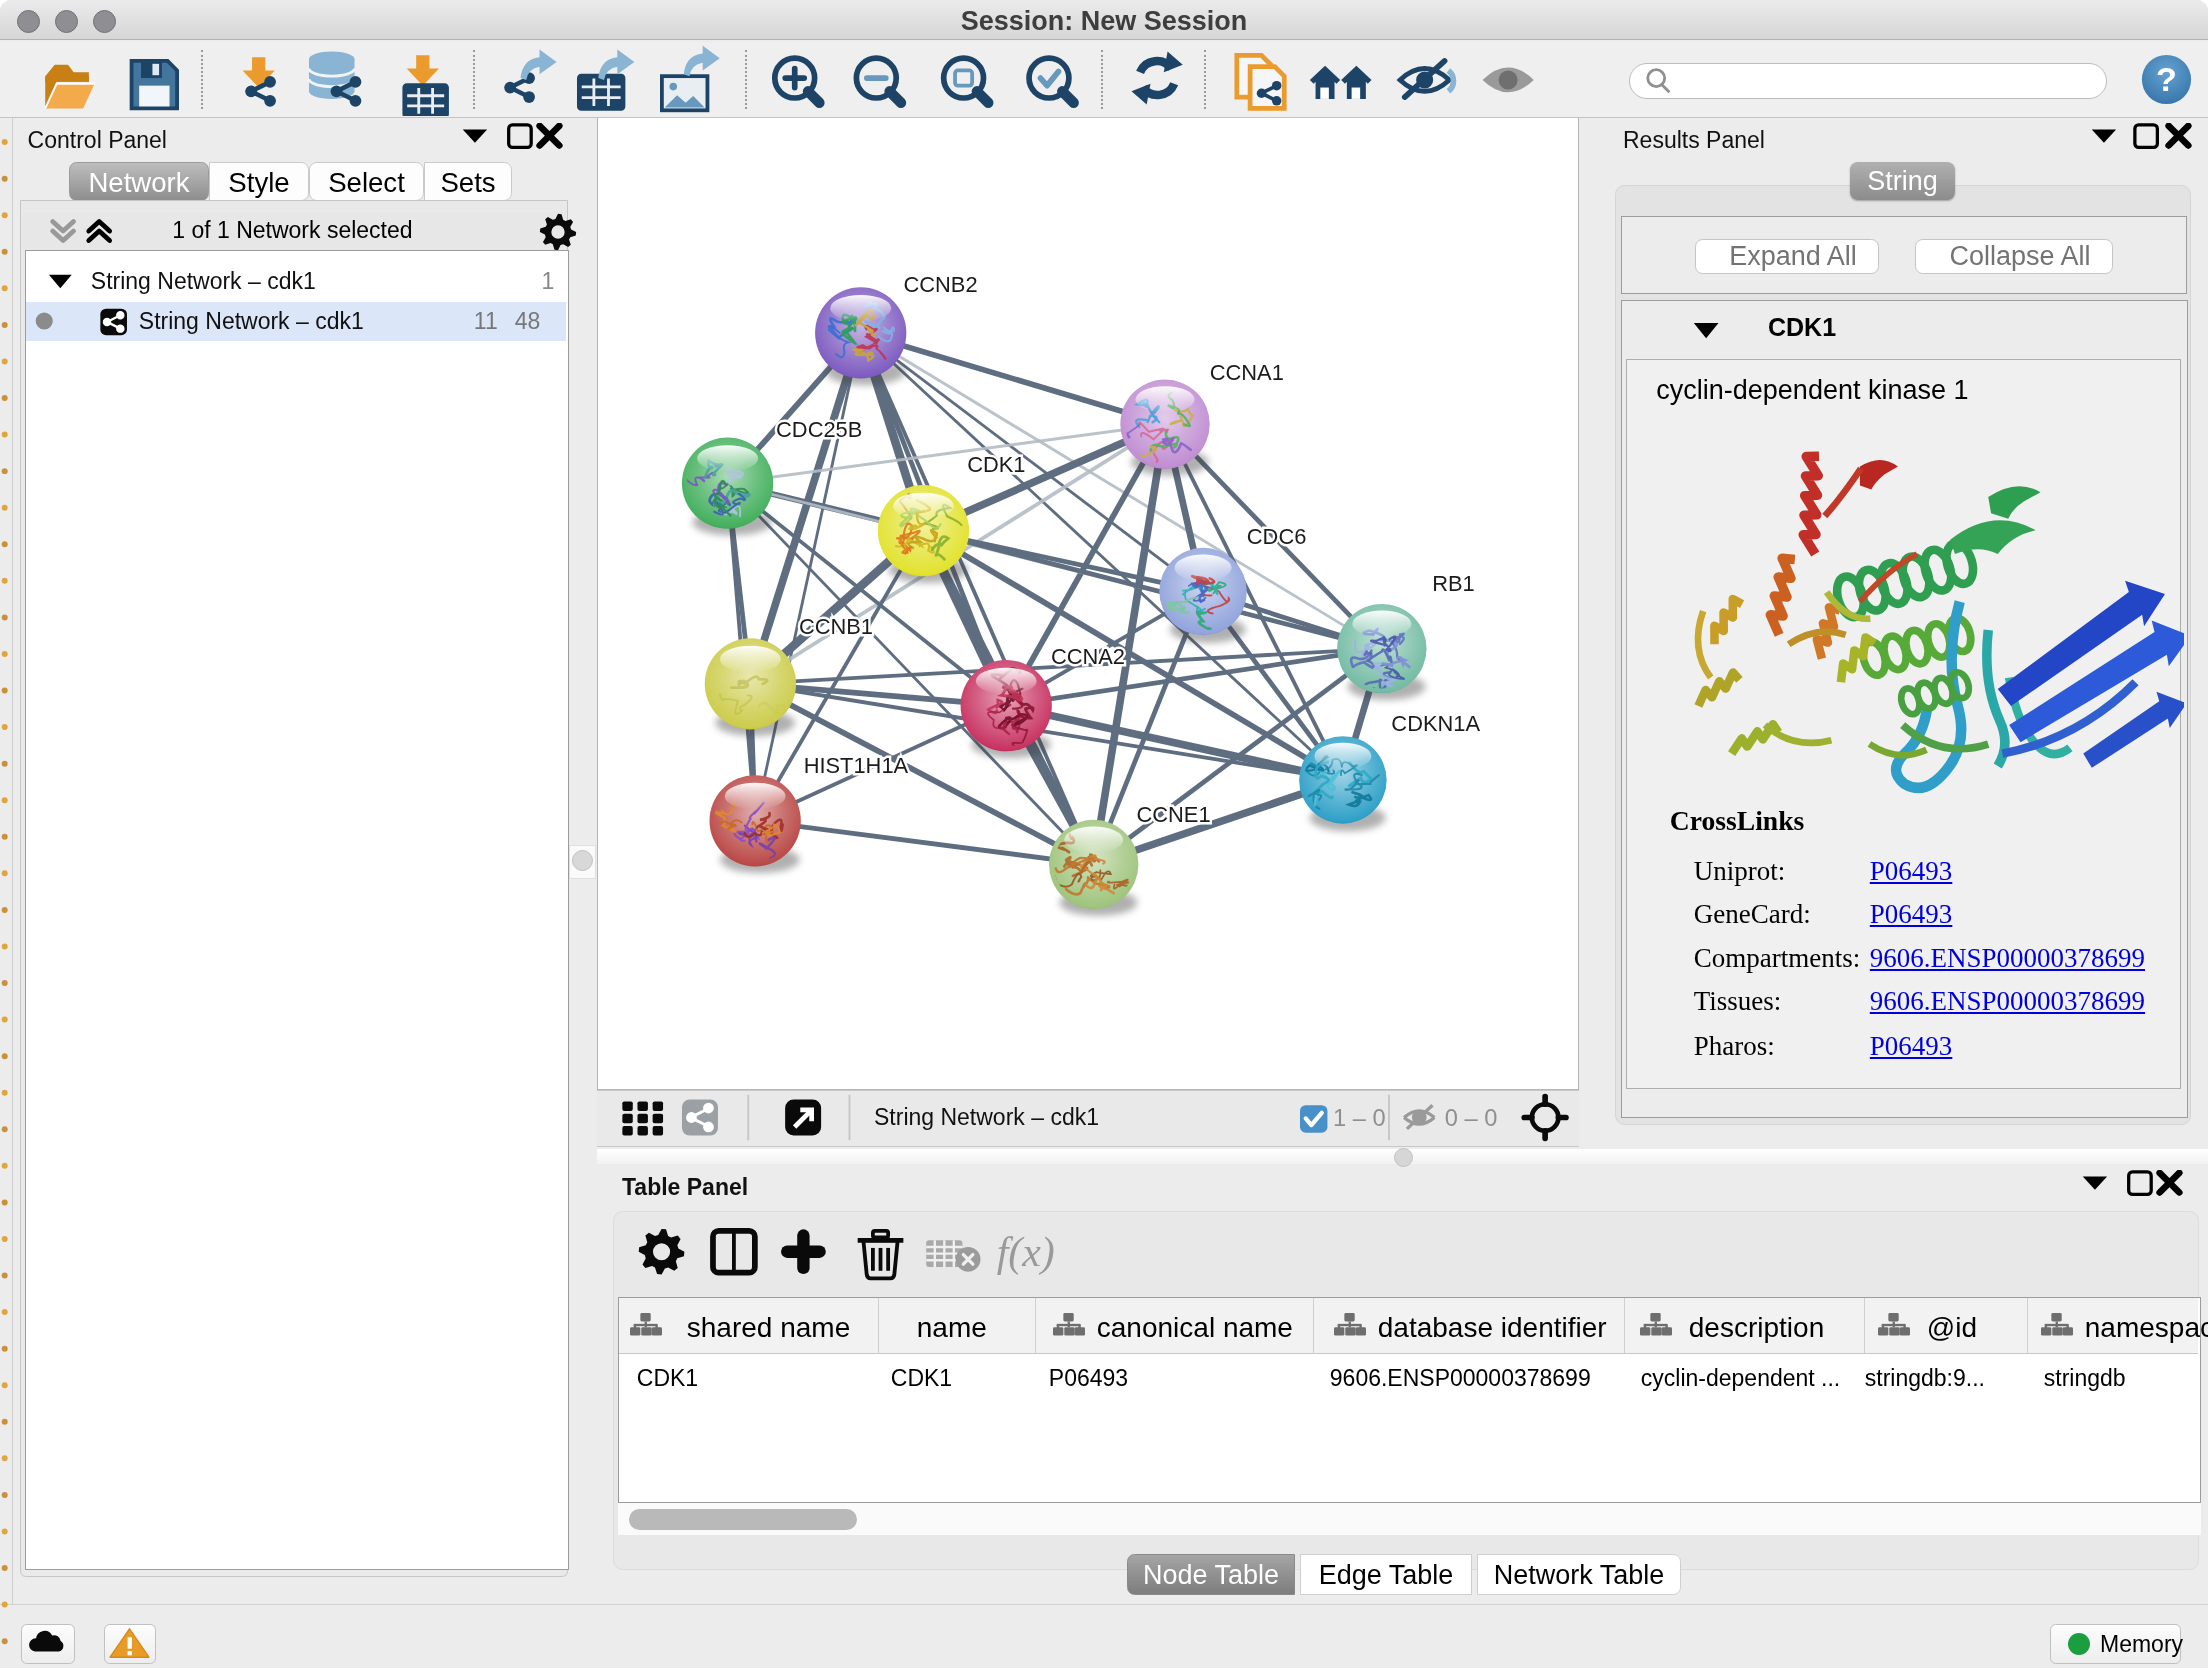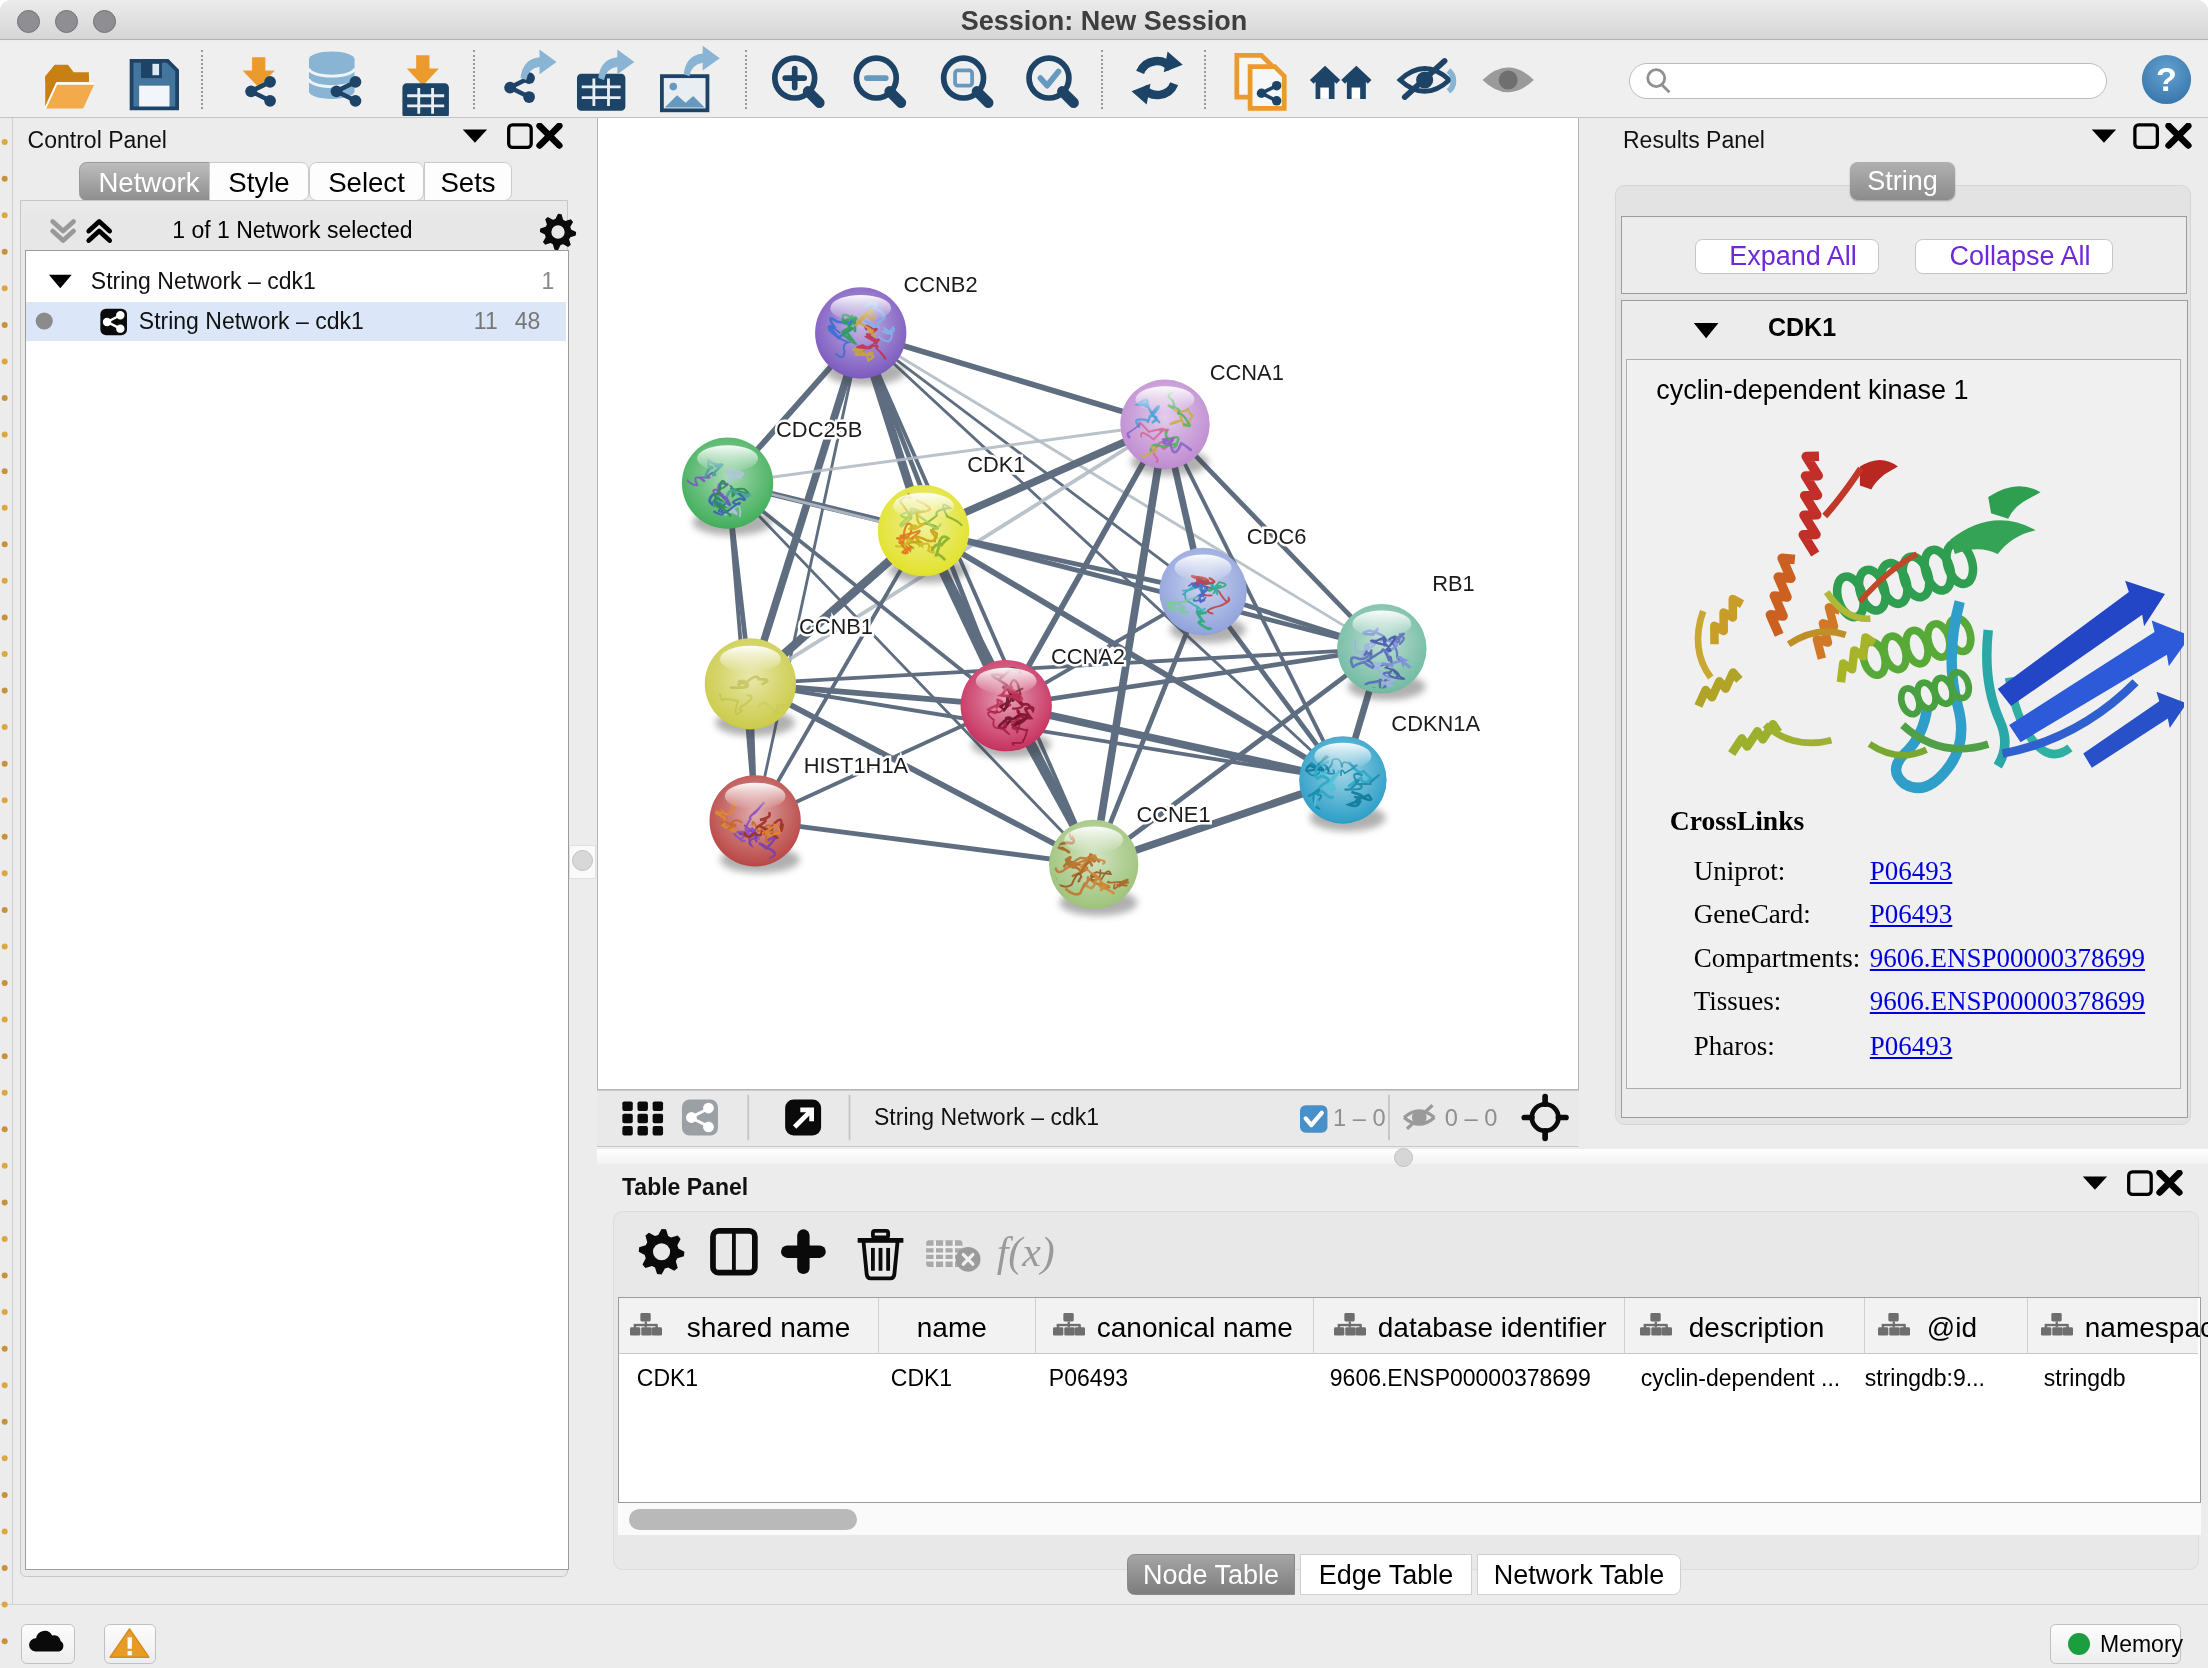--- a/index.html
+++ b/index.html
@@ -29,21 +29,21 @@
 #cplist { position:absolute; left:3.8px; top:49px; width:544px; height:1320px; background:#fff; border:1.9px solid #9c9c9c; }
 .trow { position:absolute; left:0; width:540px; font-size:23px; color:#111; }
 
 #netview { position:absolute; left:597px; top:118px; width:982px; height:972px; background:#fff; border:1px solid #b5b5b5; border-top:none; }
 #netstatus { position:absolute; left:597px; top:1090px; width:982px; height:57px; background:#e9e9e9; border-top:1.9px solid #c9c9c9; border-bottom:1.9px solid #c9c9c9; }
 
 #rp { position:absolute; left:1579px; top:118px; width:630px; height:1042px; background:#ececec; }
 #rppane { position:absolute; left:1615px; top:185px; width:576px; height:940px; background:#e3e3e3; border-radius:9.5px; border:1px solid #d5d5d5; }
 #stringtab { position:absolute; left:1850px; top:162px; width:105px; height:38px; border-radius:7.6px; background:linear-gradient(#b0b0b0,#8c8c8c); color:#fff; font-size:27px; text-align:center; line-height:38px; box-shadow:0 1px 1.9px rgba(0,0,0,.3); }
 #rpbox1 { position:absolute; left:1621px; top:216px; width:566px; height:78px; background:#ececec; border:1.9px solid #9c9c9c; }
-.wbtn { position:absolute; top:22px; height:35px; background:#fff; border:1.9px solid #c4c4c4; border-radius:7.6px; font-size:27px; text-align:center; color:#6d28d9;padding-left:12px; }
+.wbtn { position:absolute; top:22px; height:35px; background:#fff; border:1.9px solid #c4c4c4; border-radius:7.6px; font-size:27px; text-align:center; color:#737373;padding-left:12px; }
 #rpbox2 { position:absolute; left:1621px; top:300px; width:567px; height:818px; background:#ececec; border:1.9px solid #9c9c9c; }
 #rpbox2in { position:absolute; left:3.8px; top:58px; width:555px; height:730px; background:#f0f0f0; border:1.9px solid #adadad; }
 .serif { font-family:"Liberation Serif", serif; }
 .link { color:#0000dd; text-decoration:underline; }
 
 #tp { position:absolute; left:597px; top:1160px; width:1611px; height:443px; background:#ececec; }
 #tpbox { position:absolute; left:16px; top:51px; width:1586px; height:359px; background:#e8e8e8; border-radius:9.5px; border:1px solid #dcdcdc; }
 #tptable { position:absolute; left:3.8px; top:85px; width:1583px; height:206px; background:#fff; border:1.9px solid #9c9c9c; }
 .th { position:absolute; top:0px; height:55px; background:#f2f2f2; border-right:1.9px solid #d0d0d0; font-size:28px; color:#000; }
 .treeic { position:absolute; top:13.3px; }
@@ -264,21 +264,21 @@
   <div id="cp">
     <div class="paneltitle" style="position:absolute;left:27.6px;top:8.6px;">Control Panel</div>
     <svg width="114" height="30" style="position:absolute;left:462px;top:4.8px;" viewBox="0 0 120 32">
       <polygon points="0,7 26,7 13,21" fill="#000"></polygon>
       <rect x="49" y="2" width="24" height="24" rx="4" fill="none" stroke="#000" stroke-width="3.5"></rect>
       <g stroke="#000" stroke-width="7" stroke-linecap="round">
         <line x1="82" y1="3" x2="103" y2="24"></line>
           <line x1="103" y1="3" x2="82" y2="24"></line>
       </g>
     </svg>
-    <div class="tab tabsel" style="left:69px; width:140px; border-radius:7.6px;margin-left:10px;">Network</div>
+    <div class="tab tabsel" style="left:69px; width:140px; border-radius:7.6px;">Network</div>
     <div class="tab" style="left:209px; width:100px; border-radius:0 7.6px 7.6px 0;">Style</div>
     <div class="tab" style="left:309px; width:115px; border-radius:7.6px;">Select</div>
     <div class="tab" style="left:424px; width:88px; border-radius:0 7.6px 7.6px 0;">Sets</div>
     <div id="cppane">
       <div id="cphead">
         <svg width="114" height="38" style="position:absolute;left:23px;top:1.9px;" viewBox="0 0 120 40">
           <g fill="none" stroke="#999" stroke-width="5" stroke-linecap="round" stroke-linejoin="round">
             <polyline points="7,8 18,18 29,8"></polyline>
               <polyline points="7,18 18,28 29,18"></polyline>
           </g>

